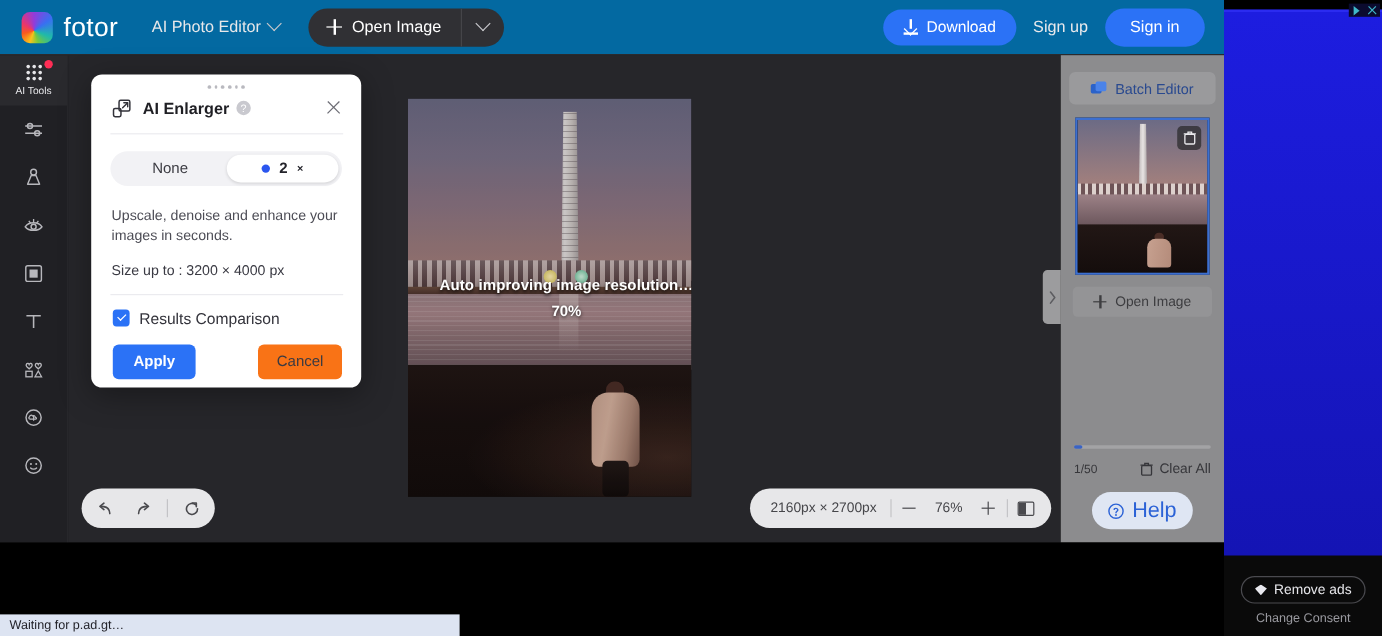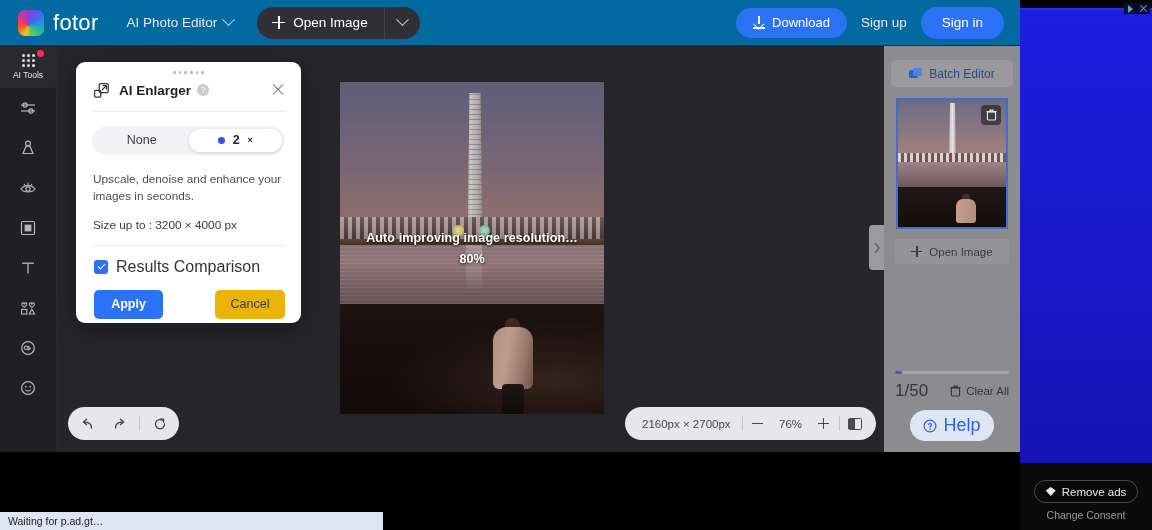--- a/index.html
+++ b/index.html
@@ -102,21 +102,21 @@
   .rail-item { height:40px; display:flex;align-items:center;justify-content:center;
     margin-top:0; cursor:pointer; }
   .rail-item svg { display:block; }
 
   
   #canvasarea {
     position:absolute; left:57px; top:46px; width:827px; height:406px;
     background:#26262a;
   }
   #photo {
-    position:absolute; left:283px; top:36px; width:264px; height:332px;
+    position:absolute; left:283px; top:36px; width:236px; height:332px;
     overflow:hidden; background:#0d0a0a;
   }
   .sky {
     position:absolute;left:0;top:0;width:264px;height:152px;
     background:linear-gradient(180deg,#6c6b85 0%,#7c7289 32%,#8d7684 58%,#9b7b7e 80%,#a8827c 100%);
   }
   .tower {
     position:absolute; left:125px; top:11px; width:20px; height:142px;
     background:linear-gradient(90deg,#b9b2b4 0%,#e6e2e1 28%,#cfc8c6 58%,#9a9294 100%);
     clip-path: polygon(22% 0,78% 0,86% 100%,14% 100%);
@@ -239,21 +239,21 @@
     position:absolute;left:10px;top:193px;width:116px;height:25px;border-radius:4px;
     background:#949496;display:flex;align-items:center;justify-content:center;gap:7px;cursor:pointer;
   }
   #open-image-2 .lbl{color:#3d3d40;font-size:11.5px;}
   .plus-dark{position:relative;width:11px;height:11px;}
   .plus-dark:before{content:"";position:absolute;left:0;top:4.8px;width:11px;height:1.5px;background:#3d3d40;}
   .plus-dark:after{content:"";position:absolute;top:0;left:4.8px;height:11px;width:1.5px;background:#3d3d40;}
   #scroll-track{position:absolute;left:11px;top:325px;width:114px;height:3px;border-radius:2px;background:#a3a3a5;}
   #scroll-thumb{position:absolute;left:0;top:0;width:7px;height:3px;border-radius:2px;background:#3a63c4;}
   #panel-foot{position:absolute;left:0;top:334px;width:136px;height:22px;display:flex;align-items:center;}
-  #counter{color:#36363a;font-size:17px;margin-left:11px;}
+  #counter{color:#36363a;font-size:10px;margin-left:11px;}
   #clearall{margin-left:auto;margin-right:11px;display:flex;align-items:center;gap:5px;cursor:pointer;}
   #clearall .lbl{color:#36363a;font-size:11.5px;}
   #help-btn{
     position:absolute;left:26px;top:364px;width:84px;height:31px;border-radius:16px;background:#dfe6f3;
     display:flex;align-items:center;justify-content:center;gap:6px;cursor:pointer;
   }
   #help-btn .lbl{color:#2b62d6;font-size:18px;}
   #collapse-handle{
     position:absolute;left:869px;top:225px;width:15px;height:45px;
     border-radius:4px 0 0 4px;background:#9c9c9e;display:flex;align-items:center;justify-content:center;cursor:pointer;
@@ -293,28 +293,28 @@
   }
   #dlg-size{margin:12px 16px 0 17px;color:#3a3a43;font-size:11.8px;}
   #dlg-div2{height:1px;background:#ebebef;margin:13px 15px 0 16px;}
   #cmp-row{display:flex;align-items:center;gap:8px;margin:12px 0 0 18px;cursor:pointer;}
   #cmp-box{
     width:14px;height:14px;border-radius:3px;background:#2b72f6;
     display:flex;align-items:center;justify-content:center;
   }
   #cmp-check{width:7px;height:4px;border-left:1.6px solid #fff;border-bottom:1.6px solid #fff;
     transform:rotate(-45deg) translate(1px,-1px);}
-  #cmp-label{color:#33333b;font-size:16px;}
+  #cmp-label{color:#33333b;font-size:13px;}
   #dlg-actions{display:flex;gap:8px;margin:14px 16px 0 18px;}
   #apply-btn{
     width:90px;height:29px;border-radius:5px;background:#2b72f6;color:#fff;font-size:12.5px;
     display:flex;align-items:center;justify-content:center;cursor:pointer;font-weight:bold;
   }
   #cancel-btn{
-    width:91px;height:29px;border-radius:5px;background:#eab308;color:#3a3a42;font-size:12.5px;
+    width:91px;height:29px;border-radius:5px;background:#f97316;color:#3a3a42;font-size:12.5px;
     display:flex;align-items:center;justify-content:center;cursor:pointer;margin-left:44px;
   }
 
   
   #ad-right{
     position:absolute;left:1020px;top:8px;width:132px;height:455px;
     background:#1919c7;border-top:2px solid #2b2bf0;
   }
   #ad-right-inner{position:absolute;inset:0;background:linear-gradient(180deg,#1d1de0 0%,#1414b4 100%);}
   #adchoice-r{position:absolute;right:2px;top:-7px;display:flex;}
@@ -483,21 +483,21 @@
         <div class="buoy y"></div>
         <div class="buoy g"></div>
         <div class="night"></div>
         <div class="person">
           <div class="p-head"></div>
             <div class="p-body"></div>
             <div class="p-legs"></div>
         </div>
         <div id="photo-overlay">
           <div id="prog-text">Auto improving image resolution…</div>
-          <div id="prog-pct">80%</div>
+          <div id="prog-pct">70%</div>
         </div>
       </div>
 
       <div id="undobar">
         <div class="ub">
           <svg width="17" height="14" viewBox="0 0 17 14">
             <path d="M12.5 11 C12.5 7 9.5 5 5 5" fill="none" stroke="#4a4a4e" stroke-width="1.35" stroke-linecap="round"></path>
             <path d="M7.6 2.3 L4.3 5 L7.6 7.6" fill="none" stroke="#4a4a4e" stroke-width="1.35" stroke-linecap="round" stroke-linejoin="round"></path>
           </svg>
         </div>

